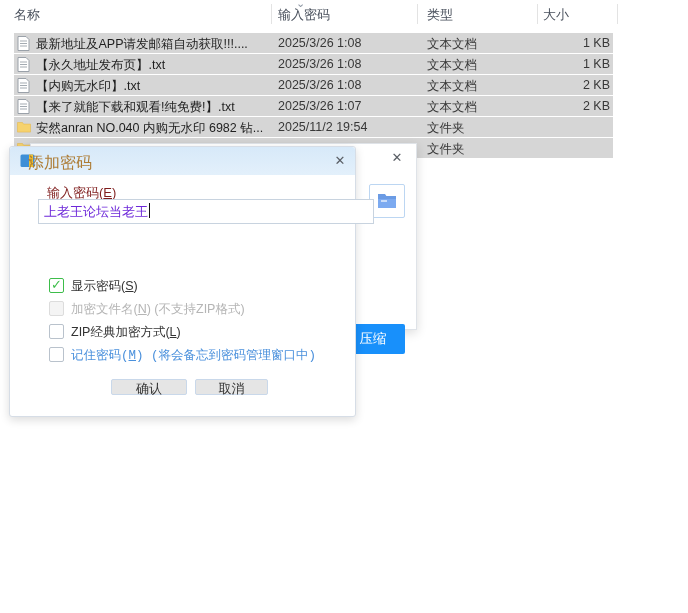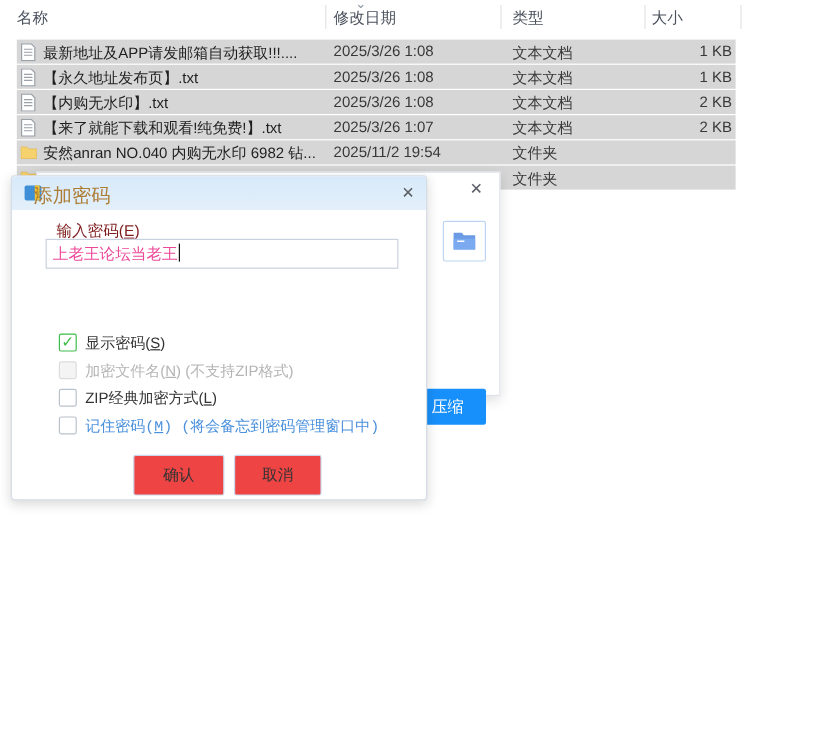--- a/index.html
+++ b/index.html
@@ -41,55 +41,55 @@
 
   
   #pwd-dlg { left:9px; top:146px; width:347px; height:271px; z-index:10;
              border:1px solid #d6dde6; border-radius:3px; }
   .titlebar { position:absolute; left:0; top:0; width:100%; height:28px;
               background:linear-gradient(#d7e9f9,#e3f0fb); border-radius:3px 3px 0 0; }
   .title-icon { position:absolute; left:10px; top:6px; }
   .title-text { position:absolute; left:18px; top:6px; font-size:16px; color:#ad7c35; }
   #pwd-dlg .xbtn { right:4px; top:3px; }
   .pwd-label { position:absolute; left:37px; top:37px; font-size:13px; color:#7f1d1d; }
-  .pwd-input { position:absolute; left:28px; top:52px; width:294px; height:25px;
-               border:1px solid #c8d3df; background:#fff; font-size:13px; color:#ec4899;
+  .pwd-input { position:absolute; left:28px; top:52px; width:336px; height:25px;
+               border:1px solid #c8d3df; background:#fff; font-size:13px; color:#6d28d9;
                line-height:23px; padding-left:5px; cursor:text; }
   .caret { display:inline-block; width:1px; height:15px; background:#111;
            vertical-align:-2px; margin-left:1px; }
 
   .chk-row { position:absolute; left:39px; height:18px; font-size:12.5px; color:#333;
              display:flex; align-items:flex-start; cursor:pointer; white-space:nowrap; }
   .chk-box { width:15px; height:15px; border:1px solid #b9c2cc; border-radius:2px;
              background:#fff; margin-right:7px; position:relative; flex:none; }
   .chk-row.checked .chk-box { border-color:#3dbd4a; }
   .chk-row.checked .chk-box:after { content:"✓"; position:absolute; left:1px; top:-2px;
              color:#3dbd4a; font-size:13px; font-weight:bold; }
   .chk-row.disabled { color:#b5b5b5; }
   .chk-row.disabled .chk-box { background:#f4f4f4; border-color:#dcdcdc; }
   .chk-row.link { color:#4a90dc;font-family:Liberation Mono, monospace; }
   .u { text-decoration:underline; }
 
-  .dlg-btn { position:absolute; top:232px; height:34px; background:#ef4444;
+  .dlg-btn { position:absolute; top:232px; height:16px; background:#e5e5e5;
              border:1px solid #c9d8ea; border-radius:2px; font-size:13px; color:#333;
              font-family:inherit; cursor:pointer; }
   #confirm-btn { left:101px; width:76px; }
   #cancel-btn { left:185px; width:73px; }
 
   svg { display:block; }
 </style>
 </head>
 <body>
 
 <div class="stage">
 
   <div class="list-header">
     <span class="sort-chevron">⌄</span>
     <span class="hdr-label" style="left:14px">名称</span>
-    <span class="hdr-label" style="left:278px">修改日期</span>
+    <span class="hdr-label" style="left:278px">输入密码</span>
     <span class="hdr-label" style="left:427px">类型</span>
     <span class="hdr-label" style="left:543px">大小</span>
     <span class="col-sep" style="left:271px"></span>
     <span class="col-sep" style="left:417px"></span>
     <span class="col-sep" style="left:537px"></span>
     <span class="col-sep" style="left:617px"></span>
   </div>
 
   <div class="rows">
 

